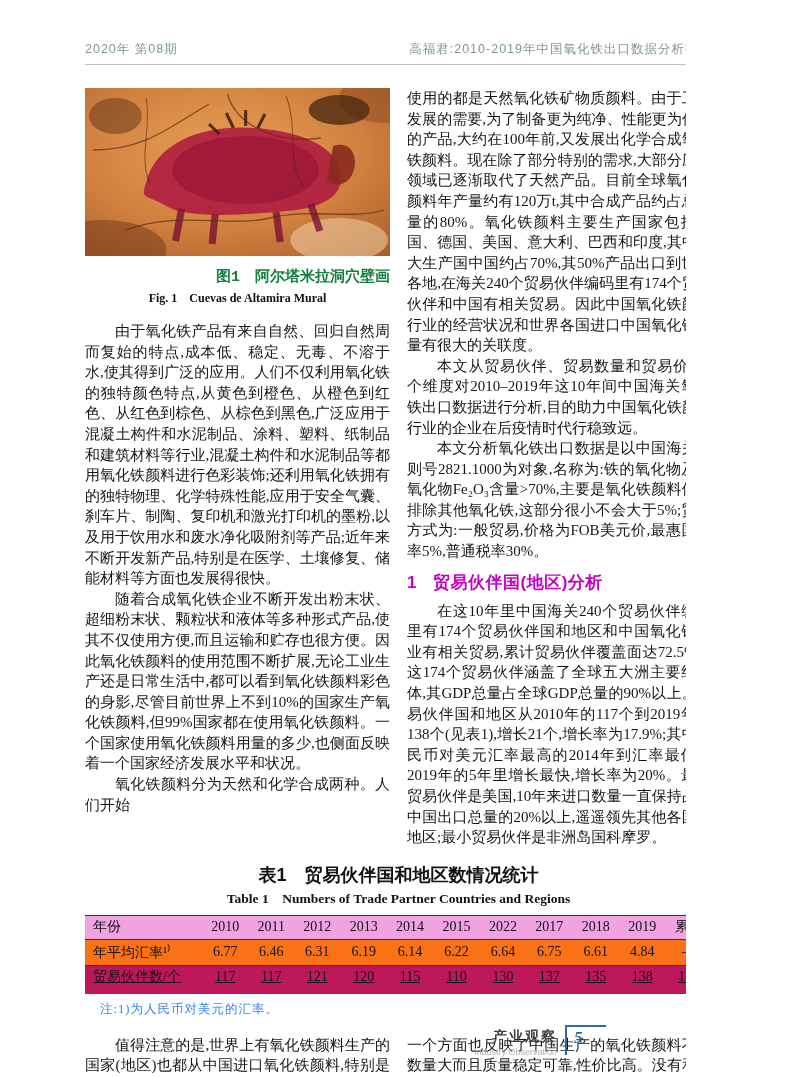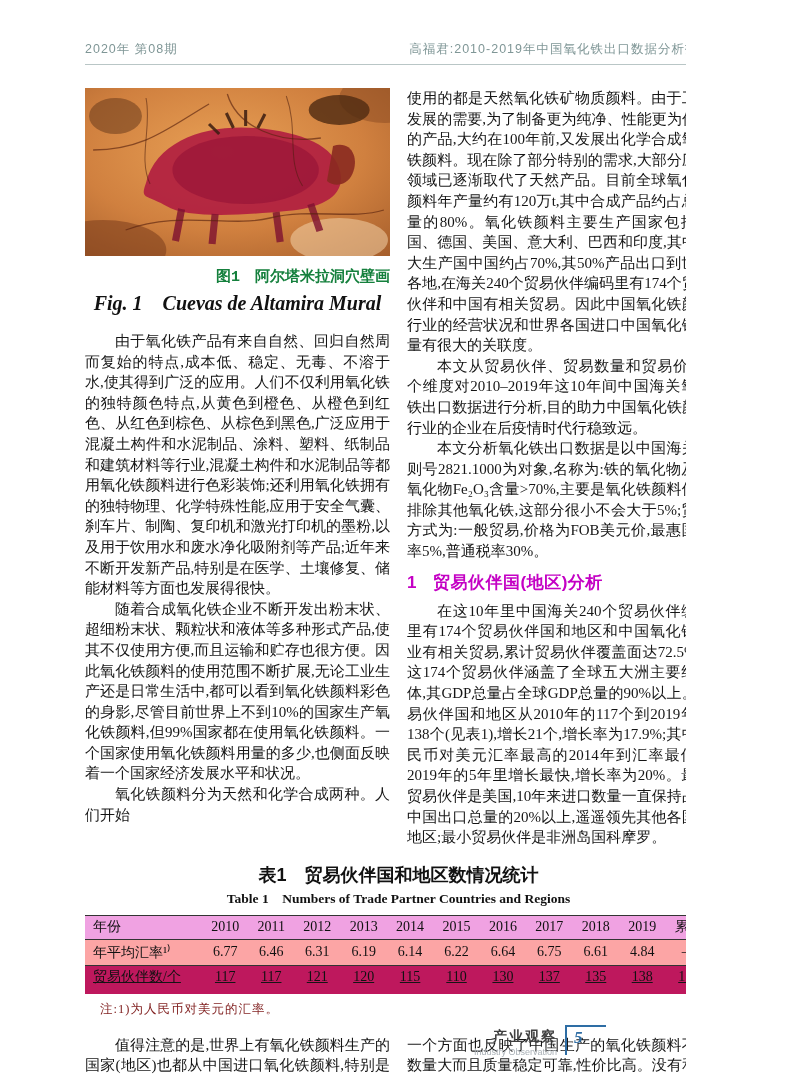--- a/index.html
+++ b/index.html
@@ -23,22 +23,22 @@
   .content{position:absolute;top:88px;left:85px;width:627px;}
   .cols{display:flex;gap:17px;}
   .col{width:305px;flex:0 0 305px;}
   p.body{margin:0;font-size:15px;line-height:20.6px;text-align:justify;}
   p.indent{text-indent:2em;}
   
   figure{margin:0 0 12px 0;}
   .fig-svg{width:100%;height:168px;display:block;}
   .cap-zh{text-align:right;font-weight:bold;font-size:15px;margin-top:11px;
           font-family:Liberation Mono, monospace;color:#15803d;}
-  .cap-en{text-align:center;font-weight:bold;font-size:20px;margin-top:4px;
-          font-family:"Liberation Serif",serif;color:#111;font-style:italic;}
+  .cap-en{text-align:center;font-weight:bold;font-size:12px;margin-top:4px;
+          font-family:"Liberation Serif",serif;color:#111;}
   figure + p.body{margin-top:14px;}
   
   .section-heading{
     color:#c400c4;font-size:17px;font-weight:bold;
     font-family:"Liberation Sans",sans-serif;
     margin:9px 0 7px 0;letter-spacing:.5px;
   }
   .section-heading .sec-num{margin-right:16px;}
   
   .table-block{margin-top:15px;}
@@ -47,23 +47,23 @@
   .tbl-title-en{text-align:center;font-weight:bold;font-size:13.5px;margin-top:3px;
                 font-family:"Liberation Serif",serif;color:#111;}
   table.data{width:100%;border-collapse:collapse;margin-top:7px;font-size:14px;}
   table.data th,table.data td{
     font-weight:normal;text-align:center;padding:2.5px 1px;color:#111;
   }
   table.data th:first-child,table.data td:first-child{
     text-align:left;padding-left:8px;width:108px;
   }
   table.data thead tr{background:#f0a2e2;border-top:1.5px solid #333;border-bottom:1px solid #333;}
-  table.data tr.row-white{background:#fca5a5;border-bottom:1px solid #333;}
+  table.data tr.row-white{background:#f97316;border-bottom:1px solid #333;}
   table.data tr.row-pink{background:#be185d;border-bottom:5px solid #be185d;text-decoration:underline;}
-  .tbl-note{color:#7f1d1d;font-size:12.5px;margin:7px 0 0 15px;letter-spacing:1px;}
+  .tbl-note{color:#3b82f6;font-size:12.5px;margin:7px 0 0 15px;letter-spacing:1px;}
   
   .bottom-cols{margin-top:17px;}
   
   .footer{position:absolute;right:80px;bottom:20px;display:flex;align-items:flex-start;}
   .footer-labels{text-align:right;margin-top:3px;margin-right:8px;}
   .footer-zh{color:#404040;font-weight:bold;font-size:14px;letter-spacing:2px;
              font-family:"Liberation Sans",sans-serif;}
   .footer-en{color:#aab1b7;font-size:9px;font-family:"Liberation Sans",sans-serif;margin-top:1px;}
   .pagenum-box{border-top:2.5px solid #2e6da4;border-left:2.5px solid #2e6da4;
                width:32px;height:27px;padding:1px 0 0 7px;}
@@ -135,21 +135,21 @@
       <table class="data">
         <thead>
           <tr>
             <th>年份</th>
             <th>2010</th>
             <th>2011</th>
             <th>2012</th>
             <th>2013</th>
             <th>2014</th>
             <th>2015</th>
-            <th>2016</th>
+            <th>2022</th>
             <th>2017</th>
             <th>2018</th>
             <th>2019</th>
             <th>累计</th>
           </tr>
         </thead>
         <tbody>
           <tr class="row-white">
             <td>年平均汇率¹⁾</td>
             <td>6.77</td>

